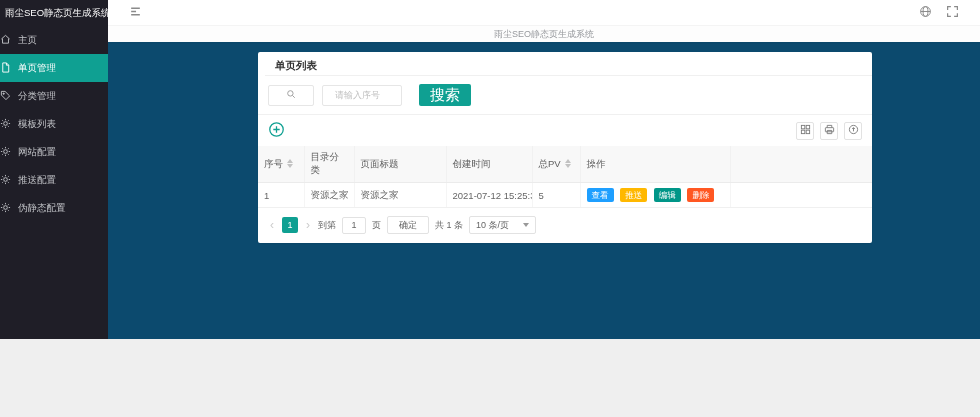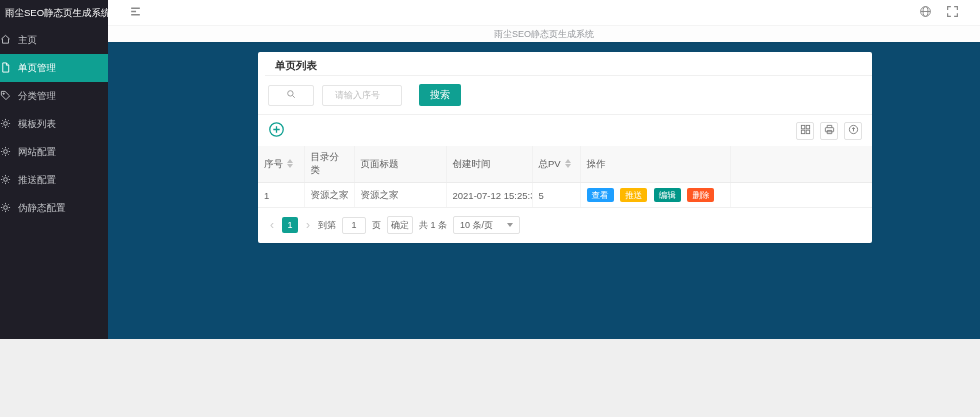--- a/index.html
+++ b/index.html
@@ -26,21 +26,21 @@
   
   .content { padding-top:10px; }
   .card { margin-left:150px; width:614px; background:#fff; border-radius:2px; box-shadow:0 1px 2px rgba(0,0,0,.06); color:#666; font-size:9.5px; }
   .card-head { padding:7px 10px 2px; border-bottom:1px solid #f0f0f0; font-weight:bold; color:#333; font-size:10.5px;margin-left:7px; }
 
   .search-row { display:flex; align-items:center; padding:8px 10px; border-bottom:1px solid #f0f0f0; }
   .search-prefix { width:46px; height:21px; border:1px solid #e6e6e6; border-radius:2px; display:flex; align-items:center; justify-content:center; color:#999; background:#fff; }
   .search-prefix svg { width:10px; height:10px; }
   .search-input { width:80px; height:21px; border:1px solid #e6e6e6; border-radius:2px; margin-left:8px; padding:0 12px; font-size:9px; color:#666; outline:none; }
   .search-input::placeholder { color:#bfbfbf; }
-  .btn-search { margin-left:17px; height:22px; padding:0 11px; background:var(--accent); color:#fff; border:none; border-radius:2px; font-size:10px; cursor:pointer; }
+  .btn-search { margin-left:17px; height:22px; padding:0 11px; background:var(--accent); color:#fff; border:none; border-radius:2px; font-size:15px; cursor:pointer; }
 
   .toolbar { display:flex; align-items:center; padding:6px 10px; }
   .add-btn { color:var(--accent); cursor:pointer; display:flex; }
   .add-btn svg { width:17px; height:17px; }
   .tools { margin-left:auto; display:flex; gap:6px; }
   .tool { width:18px; height:18px; border:1px solid #e2e2e2; border-radius:2px; background:#fff; display:flex; align-items:center; justify-content:center; color:#7c7c7c; cursor:pointer; }
   .tool svg { width:11px; height:11px; }
 
   table { width:100%; border-collapse:collapse; table-layout:fixed; }
   th { background:#f8f8f8; font-weight:normal; text-align:left; color:#5f5f5f; padding:5px 6px; border-bottom:1px solid #ebebeb; border-right:1px solid #f1f1f1; font-size:9.5px; }
@@ -48,21 +48,21 @@
   th:last-child, td:last-child { border-right:none; }
   .sorter { display:inline-flex; flex-direction:column; vertical-align:middle; margin-left:4px; gap:1px; cursor:pointer; }
   .car-up { width:0; height:0; border-left:3px solid transparent; border-right:3px solid transparent; border-bottom:4px solid #c2c2c2; }
   .car-dn { width:0; height:0; border-left:3px solid transparent; border-right:3px solid transparent; border-top:4px solid #c2c2c2; }
   .act { display:inline-block; padding:2px 5px; border-radius:2px; color:#fff; font-size:8.5px; margin-right:4px; cursor:pointer; line-height:1.2; }
 
   .pager { display:flex; align-items:center; gap:6px; padding:8px 10px 9px; font-size:9px; color:#666; }
   .pg-arrow { color:#ccc; font-size:12px; line-height:12px; padding:0 2px; cursor:pointer; }
   .pg-cur { min-width:16px; height:16px; line-height:16px; text-align:center; background:var(--accent); color:#fff; border-radius:2px; padding:0 4px; cursor:pointer; }
   .pg-input { width:24px; height:17px; border:1px solid #e2e2e2; border-radius:2px; text-align:center; font-size:9px; color:#666; outline:none; }
-  .pg-btn { height:18px; padding:0 3px; background:#fff; border:1px solid #e2e2e2; border-radius:2px; font-size:9px; color:#666; cursor:pointer; }
+  .pg-btn { height:18px; padding:0 11px; background:#fff; border:1px solid #e2e2e2; border-radius:2px; font-size:9px; color:#666; cursor:pointer; }
   .pg-size { height:18px; border:1px solid #e2e2e2; border-radius:2px; padding:0 6px; display:flex; align-items:center; gap:14px; background:#fff; cursor:pointer; }
   .pg-caret { width:0; height:0; border-left:3px solid transparent; border-right:3px solid transparent; border-top:4px solid #999; }
 </style>
 </head>
 <body>
 
 <div class="app">
 
   <aside class="sidebar">
     <div class="logo">雨尘SEO静态页生成系统</div>

